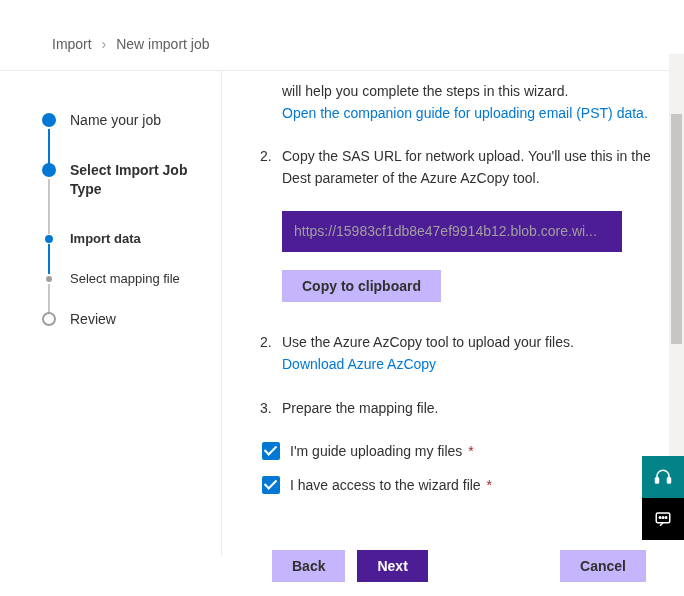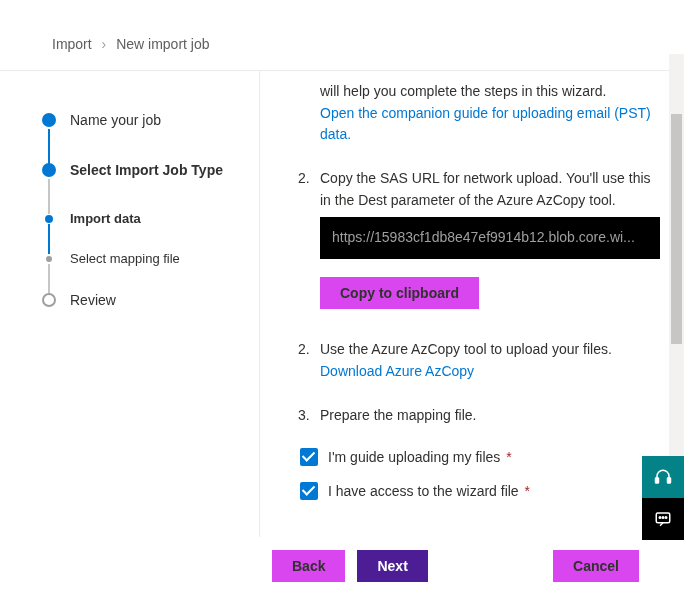--- a/index.html
+++ b/index.html
@@ -18,21 +18,21 @@
       font-size: 14px;
       color: #605e5c;
     }
     .breadcrumb .sep { margin: 0 6px; color: #a19f9d; }
     .layout {
       display: flex;
       height: calc(100% - 110px);
       border-top: 1px solid #edebe9;
     }
     .sidebar {
-      width: 260px;
+      width: 222px;
       padding: 40px 10px 0 42px;
       border-right: 1px solid #edebe9;
     }
     .steps { list-style: none; }
     .step {
       position: relative;
       padding: 0 0 30px 28px;
       font-size: 14px;
       color: #323130;
     }
@@ -106,39 +106,39 @@
     }
     ol.instructions > li::before {
       content: counter(inst) ".";
       position: absolute;
       left: -22px;
       top: 0;
     }
     ol.instructions > li.no-num::before { content: ""; }
     .link { color: #0078d4; cursor: pointer; }
     .sas-box {
-      background: #000000;
+      background: #4c1d95;
       color: #a19f9d;
       padding: 10px 12px;
-      margin-top: 6px;
+      margin-top: 21px;
       width: 340px;
       white-space: nowrap;
       overflow: hidden;
       text-overflow: ellipsis;
       font-size: 14px;
     }
     .btn {
       display: inline-block;
       padding: 8px 20px;
       font-size: 14px;
       border: none;
       cursor: pointer;
       font-family: inherit;
     }
-    .btn-default { background: #d946ef; color: #323130; font-weight: 600; }
+    .btn-default { background: #c4b5fd; color: #323130; font-weight: 600; }
     .btn-primary { background: #4c1d95; color: #fff; font-weight: 600; }
     .copy-btn { margin: 18px 0 8px 0; }
 
     .checkbox-row {
       display: flex;
       align-items: center;
       gap: 10px;
       margin: 16px 0 0 20px;
     }
     .checkbox {
@@ -158,21 +158,21 @@
       height: 10px;
       border: solid #fff;
       border-width: 0 2px 2px 0;
       transform: rotate(45deg);
     }
     .req { color: #a4262c; margin-left: 2px; }
 
     .footer {
       position: absolute;
       left: 222px;
-      right: 15px;
+      right: 8px;
       bottom: 0;
       padding: 12px 30px 14px 50px;
       display: flex;
       gap: 12px;
       align-items: flex-start;
       border-top: 1px solid #fff;
       background: #fff;
     }
     .footer .spacer { flex: 1; }
 

